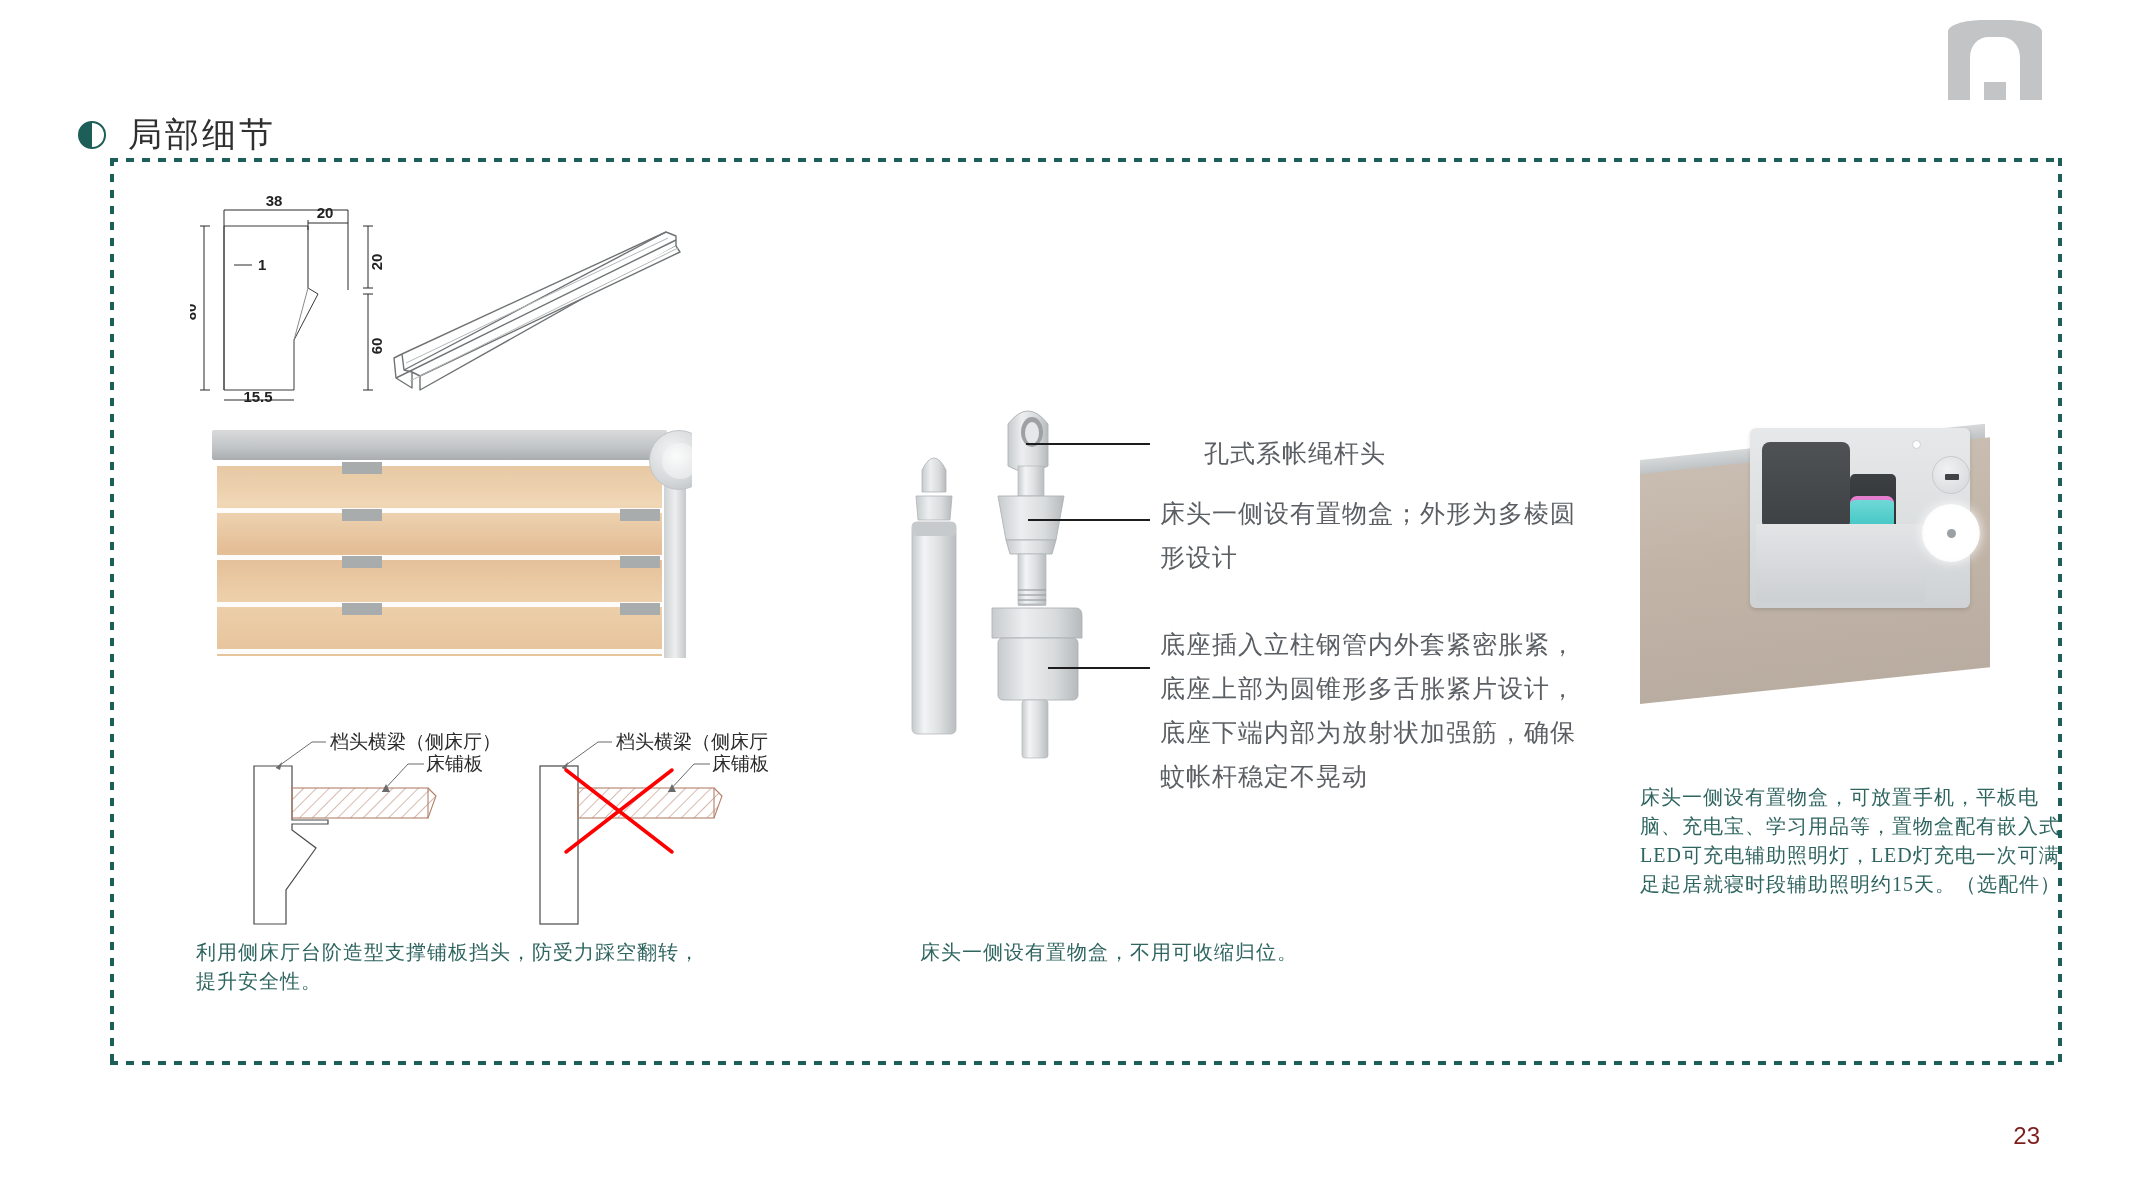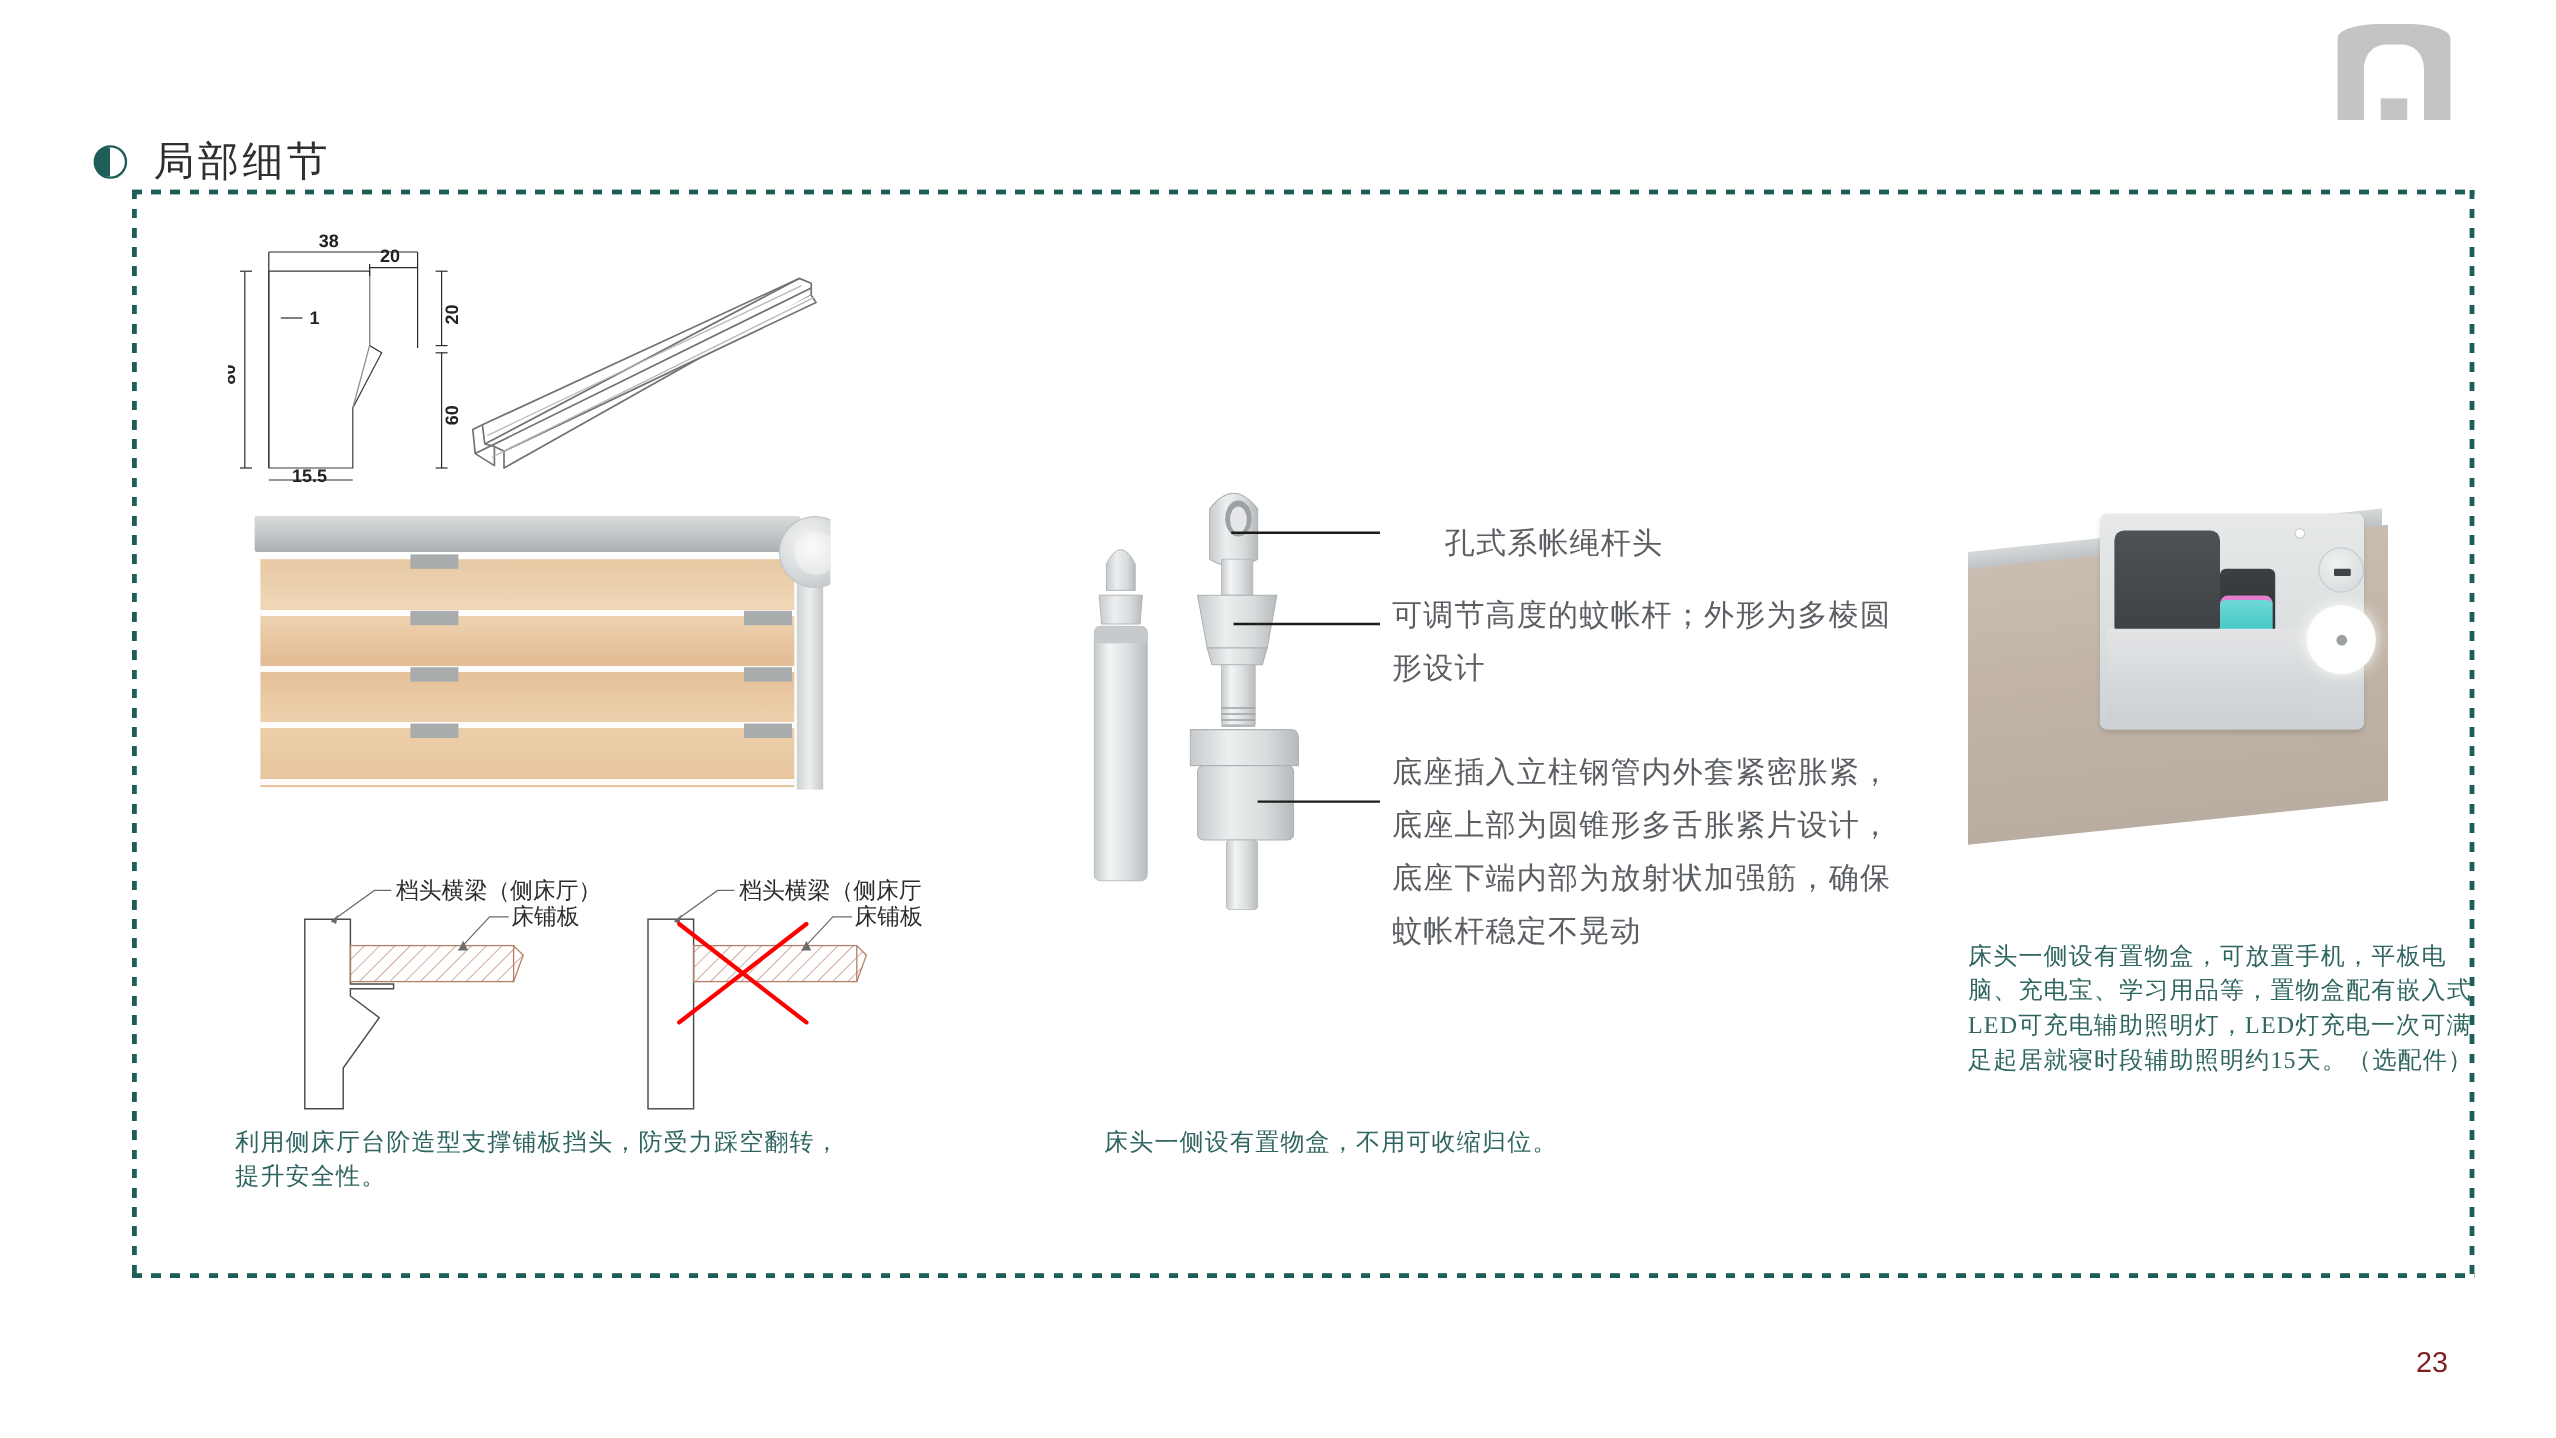--- a/index.html
+++ b/index.html
@@ -293,21 +293,21 @@
       <g stroke="#1c1c1c" stroke-width="2">
         <line x1="126" y1="44" x2="250" y2="44"></line>
         <line x1="128" y1="120" x2="250" y2="120"></line>
         <line x1="148" y1="268" x2="250" y2="268"></line>
       </g>
     </svg>
   </div>
 
   <div class="col2-annots">
     <div class="annot" style="margin-left:44px; margin-bottom:16px;">孔式系帐绳杆头</div>
-    <div class="annot" style="margin-bottom:44px;">可调节高度的蚊帐杆；外形为多棱圆形设计</div>
+    <div class="annot" style="margin-bottom:44px;">床头一侧设有置物盒；外形为多棱圆形设计</div>
     <div class="annot">底座插入立柱钢管内外套紧密胀紧，底座上部为圆锥形多舌胀紧片设计，底座下端内部为放射状加强筋，确保蚊帐杆稳定不晃动</div>
   </div>
 
   <div class="col2-caption caption">床头一侧设有置物盒，不用可收缩归位。</div>
 
   <div class="col3-photo">
     <div style="position:relative;width:100%;height:100%;">
       <div class="hp-woodtop"></div>
       <div class="hp-wood"></div>
       <div class="hp-box">

